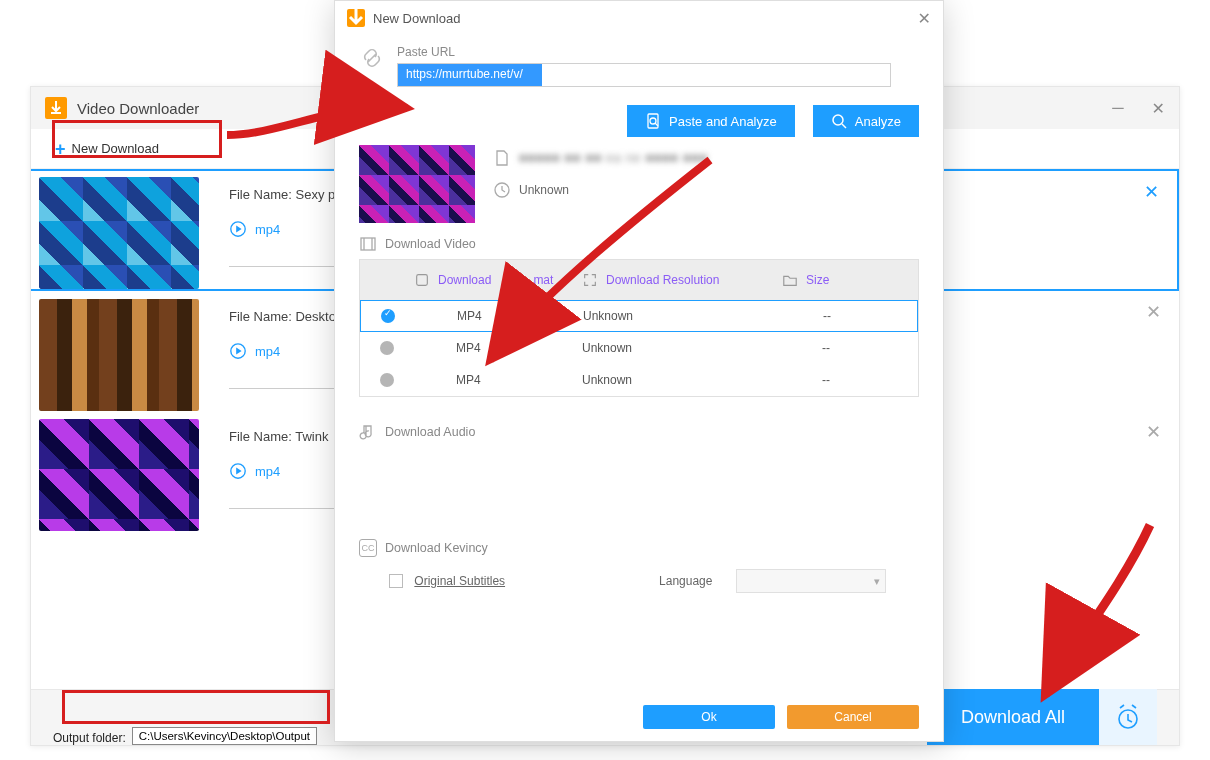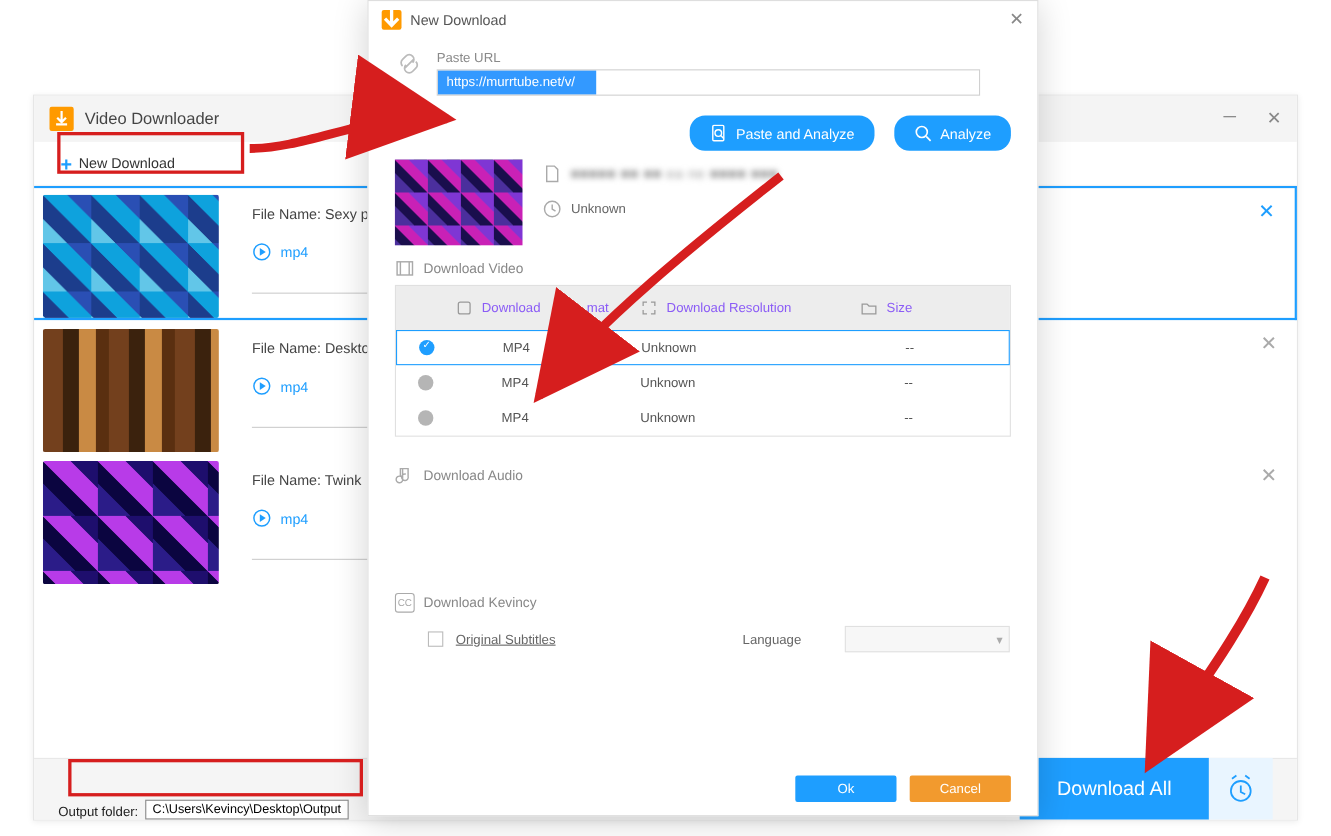--- a/index.html
+++ b/index.html
@@ -82,21 +82,21 @@
   .urlinput {
     width:494px; height:24px; border:1px solid #d0d0d0; background:#fff; font-size:12px; padding:2px 6px;
     color:#fff; background:linear-gradient(#3399ff,#3399ff); background-repeat:no-repeat; background-size:144px 100%;
     background-position:0 0; position:relative;
   }
   .urlinput input { border:none; outline:none; font-size:12px; width:100%; background:transparent; color:#fff; }
   .urlinput::after { content:""; }
 
   .btnrow { display:flex; gap:18px; justify-content:flex-end; margin-top:18px; }
   .blue-btn {
-    background:#1e9eff; color:#fff; font-size:13px; padding:8px 18px; border-radius:14px; cursor:pointer;
+    background:#1e9eff; color:#fff; font-size:13px; padding:8px 18px; border-radius:0; cursor:pointer;
     display:flex; align-items:center; gap:8px;
   }
   .blue-btn svg { width:16px; height:16px; }
 
   .video-info-box { display:flex; gap:18px; margin-top:8px;}
   .vi-thumb { width:116px; height:78px; background:linear-gradient(45deg,#4b2f9d 0 30%,#1a0e4d 0 50%,#c921b6 0 70%,#7f36d4 0); background-size:30px 30px; }
   .vi-col { flex:1; display:flex; flex-direction:column; gap:14px; padding-top:4px; }
   .vi-row { display:flex; align-items:center; gap:8px; font-size:12px; color:#666;}
   .vi-row .blur { filter:blur(3px); color:#888; letter-spacing:1px; }
   .vi-row svg { width:18px; height:18px; stroke:#999; fill:none; }
@@ -104,27 +104,27 @@
   .formats-table { border:1px solid #e0e0e0; margin-top:6px; }
   .formats-head { display:flex; background:#ededed; font-size:12px; color:#8b5cf6; height:40px; align-items:center;}
   .formats-head > div { display:flex; align-items:center; gap:8px; }
   .colA { width:54px;} .colB{width:168px;} .colC{width:200px;} .colD{flex:1;}
   .formats-row { display:flex; height:32px; align-items:center; font-size:12px; color:#555;}
   .formats-row.selected { border:1px solid #1e9eff; }
   .radio { width:14px; height:14px; border-radius:50%; background:#b5b5b5; margin:auto; }
   .radio.on { background:#1e9eff; position:relative;}
   .radio.on::after{ content:"✓"; color:#fff; font-size:9px; position:absolute; left:3px; top:-1px;}
 
-  .subtitle-box { margin-top:12px; display:flex; align-items:center; gap:40px; font-size:12px; color:#666;}
+  .subtitle-box { margin-top:12px; display:flex; align-items:center; gap:24px; font-size:12px; color:#666;}
   .chk { width:14px; height:14px; border:1px solid #bbb; display:inline-block; margin-right:8px; vertical-align:-3px;}
   .lang-select { border:1px solid #e0e0e0; width:150px; height:24px; background:#f7f7f7; display:flex; align-items:center; justify-content:flex-end; padding:0 6px; color:#aaa; font-size:11px;}
   .lang-select::after{ content:"▾"; }
 
   .modal-foot { height:36px; display:flex; justify-content:flex-end; gap:12px; padding:0 24px; align-items:flex-start; }
-  .foot-btn { width:92px; height:24px; color:#fff; font-size:12px; display:flex; align-items:center; justify-content:center; cursor:pointer; border-radius:2px;}
+  .foot-btn { width:132px; height:24px; color:#fff; font-size:12px; display:flex; align-items:center; justify-content:center; cursor:pointer; border-radius:2px;}
   .ok-btn { background:#1e9eff;} .cancel-btn { background:#f29a2e;}
 
 </style>
 </head>
 <body>
 
 <div class="main-window">
   <div class="main-titlebar">
     <span class="logo">
       <svg viewBox="0 0 12 14">

